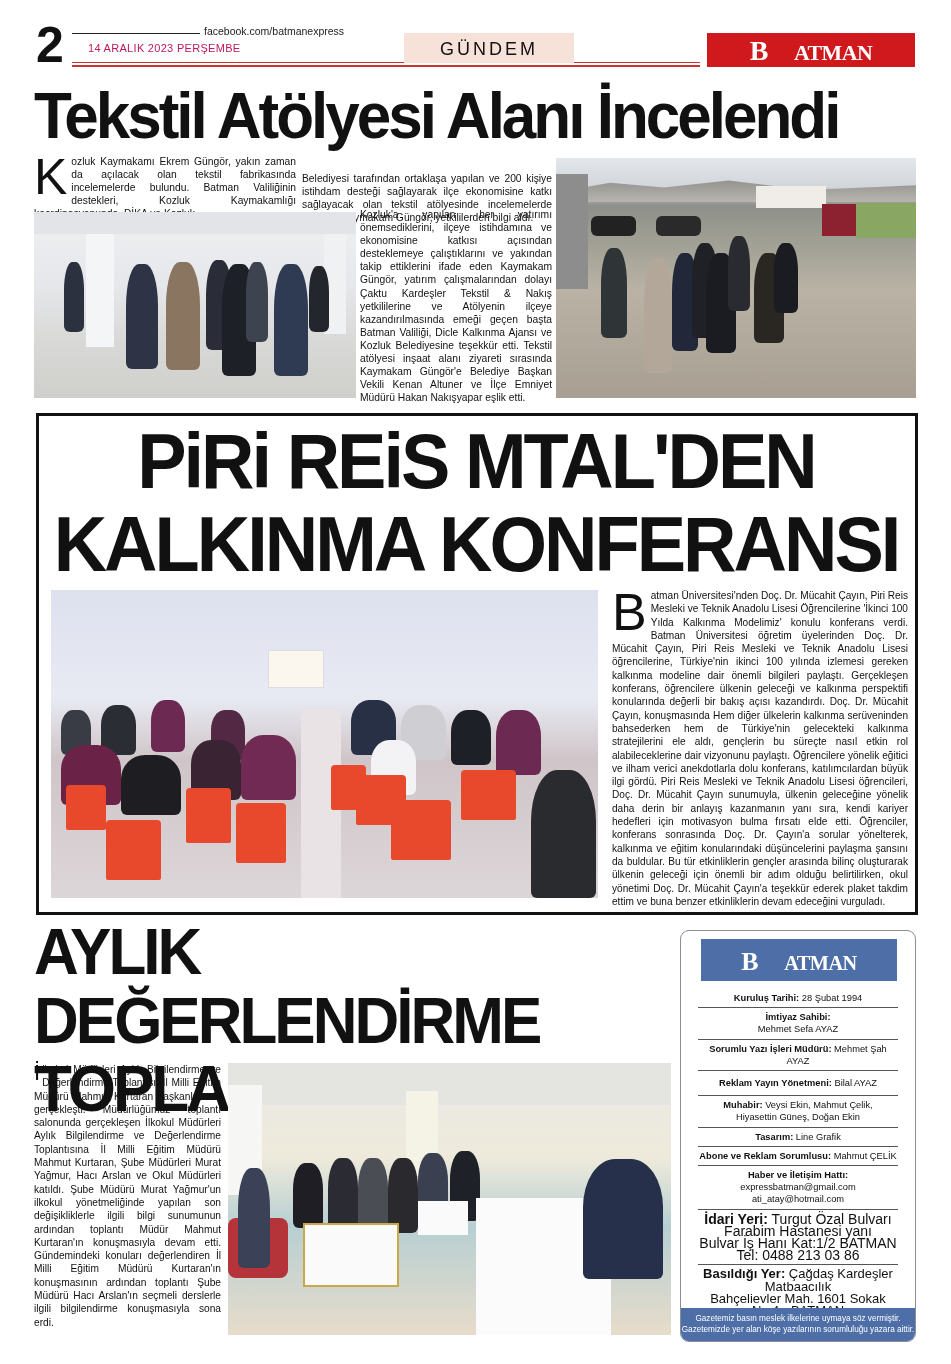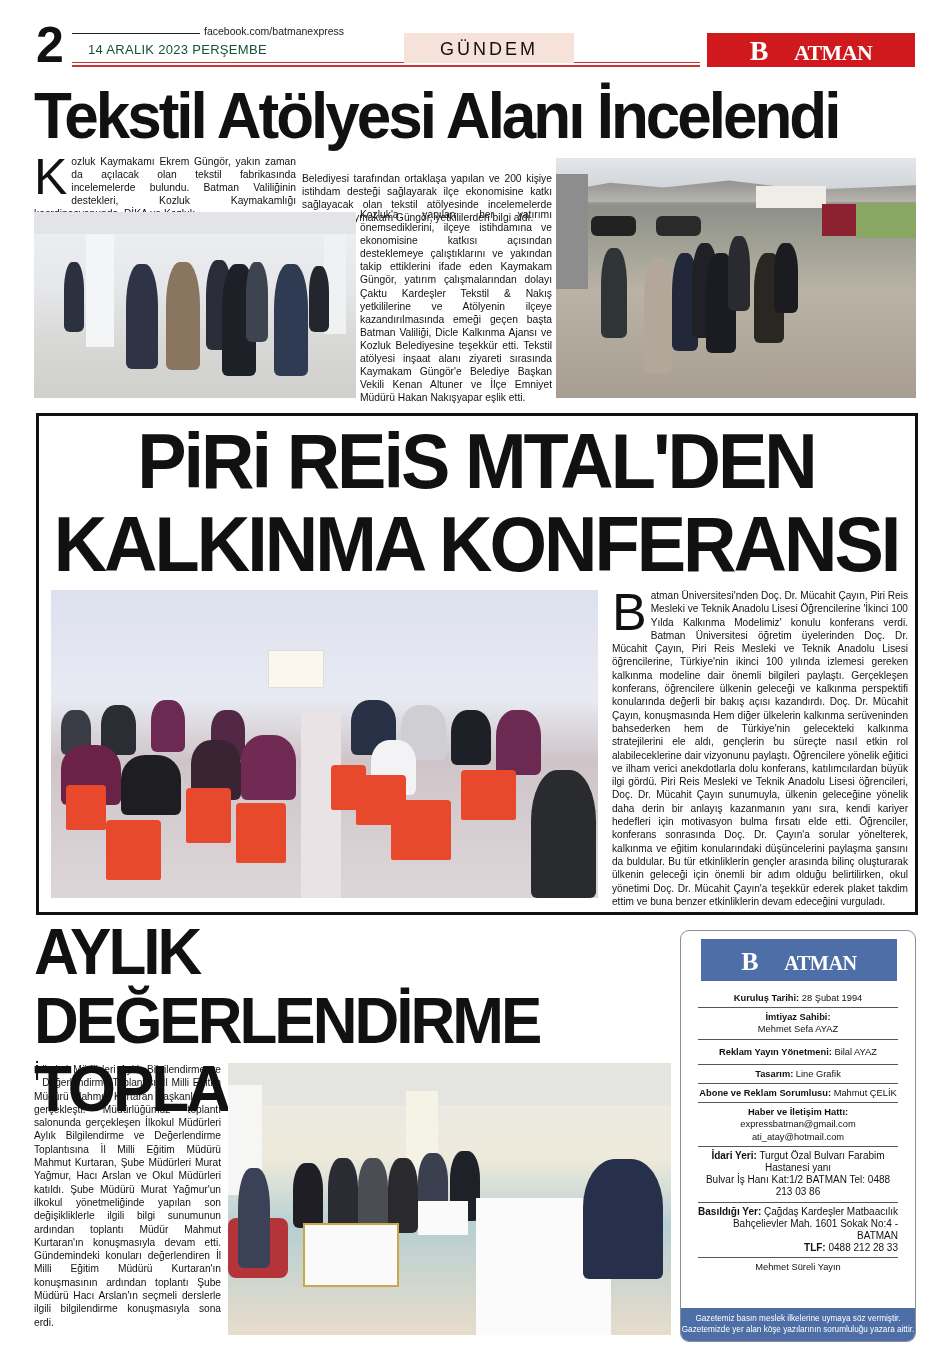--- a/index.html
+++ b/index.html
@@ -3,21 +3,21 @@
 <meta charset="utf-8">
 <style>
   html, body { margin:0; padding:0; background:#fff; }
   body { width:951px; height:1364px; position:relative; overflow:hidden; font-family:"Liberation Sans", sans-serif; color:#111; }
   .abs { position:absolute; }
 
   
   .page-num { left:36px; top:20px; font-size:50px; font-weight:bold; line-height:50px; font-family:"Liberation Sans", sans-serif; }
   .fb-line { left:72px; top:33px; width:128px; height:1px; background:#222; }
   .fb-text { left:204px; top:25px; font-size:10.5px; color:#222;text-align:center; }
-  .date { left:88px; top:42px; font-size:13px; letter-spacing:0.3px; color:#14532d; }
+  .date { left:88px; top:42px; font-size:11px; letter-spacing:0.3px; color:#be185d; }
   .hdr-rule1 { left:72px; top:62px; width:628px; height:1px; background:#c33; }
   .hdr-rule2 { left:72px; top:65px; width:628px; height:2px; background:#c33; }
   .section-tag { left:404px; top:33px; width:170px; height:30px; background:#f7e2da; font-size:18px; letter-spacing:3px; text-align:center; line-height:32px; color:#111; }
   .logo-top { left:707px; top:33px; width:208px; height:34px; background:#d0191d; color:#fff; font-family:"Liberation Serif", serif; font-weight:bold; font-size:28px; line-height:36px; text-align:center; letter-spacing:-0.5px; }
   .logo-top .sm, .logo-box .sm { font-size:0.78em;margin-left:26px; }
 
   
   .h1 { left:34px; top:78px; width:885px; font-size:62px; font-weight:bold; line-height:72px; letter-spacing:-3px; font-family:"Liberation Sans", sans-serif; transform:scaleY(1.05); transform-origin:left top; white-space:nowrap; }
 
   .body-text { font-size:10.3px; line-height:13.1px; text-align:justify; color:#111; }
@@ -175,25 +175,27 @@
   <div style="position:absolute;left:190px;top:138px;width:50px;height:34px;background:#fafafa;"></div>
   <div style="position:absolute;left:248px;top:135px;width:135px;height:137px;background:#fbfbfb;"></div>
   <div class="ppl" style="left:355px;top:96px;width:80px;height:120px;background:#26304a;"></div>
 </div>
 
 <div class="abs mast">
   <div class="logo-box"><span>B</span><span class="sm">ATMAN </span><span>E</span><span class="sm">XPRESS</span></div>
   <div class="mast-rows">
     <div class="mrow"><b>Kuruluş Tarihi:</b><span> 28 Şubat 1994</span></div>
     <div class="mrow"><b>İmtiyaz Sahibi:</b><br><span>Mehmet Sefa AYAZ</span></div>
+    <div class="mrow"><b>Sorumlu Yazı İşleri Müdürü:</b><span> Mehmet Şah AYAZ</span></div>
     <div class="mrow" style="padding:6px 0;"><b>Reklam Yayın Yönetmeni:</b><span> Bilal AYAZ</span></div>
+    <div class="mrow"><b>Muhabir:</b><span> Veysi Ekin, Mahmut Çelik,</span><br><span>Hiyasettin Güneş, Doğan Ekin</span></div>
     <div class="mrow"><b>Tasarım:</b><span> Line Grafik</span></div>
     <div class="mrow"><b>Abone ve Reklam Sorumlusu:</b><span> Mahmut ÇELİK</span></div>
     <div class="mrow"><b>Haber ve İletişim Hattı:</b><br><span>expressbatman@gmail.com</span><br><span>ati_atay@hotmail.com</span></div>
-    <div class="mrow" style="font-size:10px;"><b>İdari Yeri:</b><span> Turgut Özal Bulvarı Farabim Hastanesi yanı</span><br><span>Bulvar İş Hanı Kat:1/2 BATMAN Tel: 0488 213 03 86</span></div>
-    <div class="mrow" style="font-size:10px;text-align:right;"><b>Basıldığı Yer:</b><span> Çağdaş Kardeşler Matbaacılık</span><br><span>Bahçelievler Mah. 1601 Sokak No:4  -  BATMAN</span><br><b>TLF:</b><span> 0488 212 28 33</span></div>
+    <div class="mrow" style="font-size:14px;"><b>İdari Yeri:</b><span> Turgut Özal Bulvarı Farabim Hastanesi yanı</span><br><span>Bulvar İş Hanı Kat:1/2 BATMAN Tel: 0488 213 03 86</span></div>
+    <div class="mrow" style="font-size:13px;"><b>Basıldığı Yer:</b><span> Çağdaş Kardeşler Matbaacılık</span><br><span>Bahçelievler Mah. 1601 Sokak No:4  -  BATMAN</span><br><b>TLF:</b><span> 0488 212 28 33</span></div>
     <div class="mrow last"><span>Mehmet Süreli Yayın</span></div>
   </div>
   <div class="mast-footer">
     <div>Gazetemiz basın meslek ilkelerine uymaya söz vermiştir.</div>
     <div>Gazetemizde yer alan köşe yazılarının sorumluluğu yazara aittir.</div>
   </div>
 </div>
 
 </body></html>

